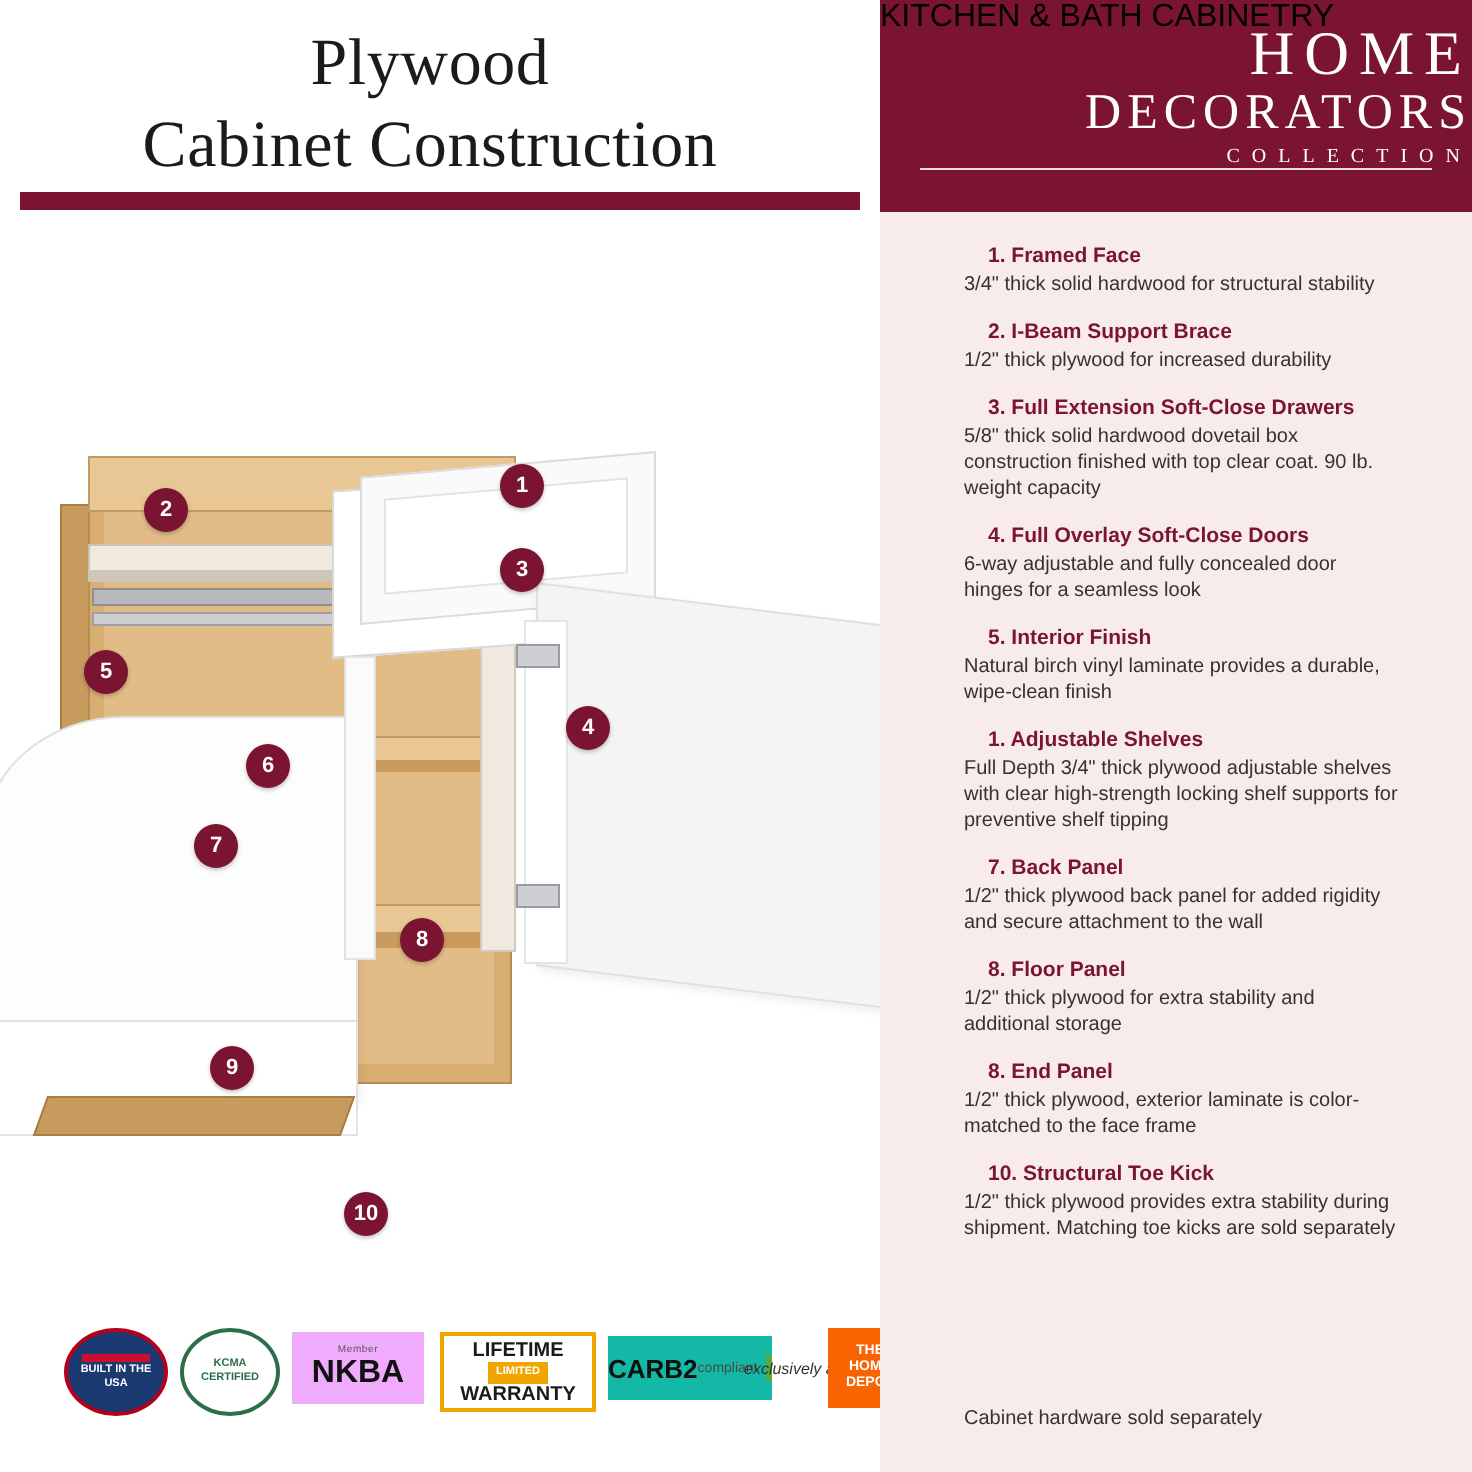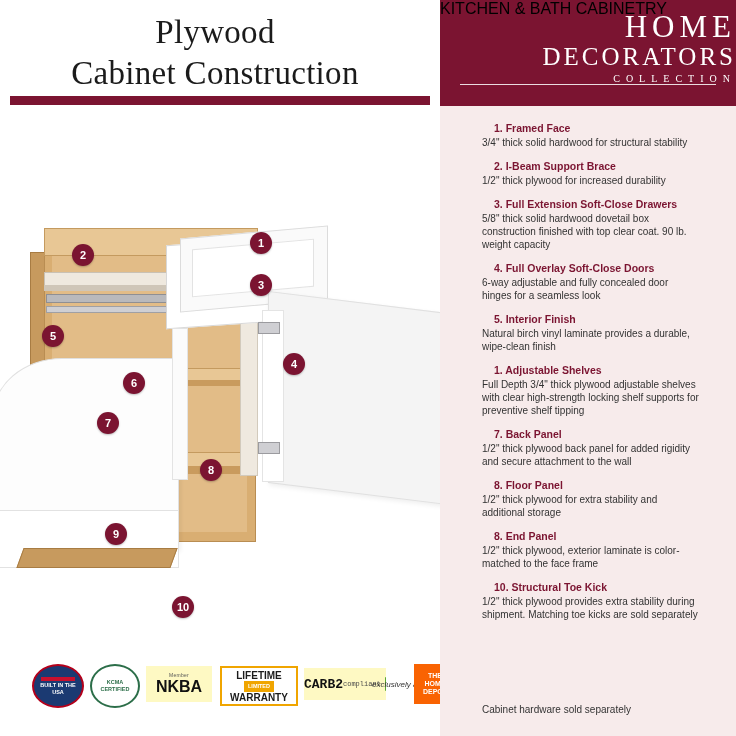--- a/index.html
+++ b/index.html
@@ -193,34 +193,34 @@
     background:#1b3a72;color:#fff;font-size:5.5px;line-height:7px;
     border:2px solid #b3001b;flex-direction:column;
   }
   .lg-usa .stripe{width:34px;height:4px;background:#c8102e;margin:1px 0;}
   .lg-kcma{
     left:68px;top:4px;width:46px;height:40px;border-radius:50%;
     background:#ffffff;border:2px solid #2c6e49;color:#2c6e49;
     font-size:5.5px;line-height:7px;flex-direction:column;
   }
   .lg-nkba{
-    left:124px;top:6px;width:66px;height:36px;background:#fef9c3;
+    left:124px;top:6px;width:66px;height:36px;background:#f0abfc;
     color:#111;font-size:16px;flex-direction:column;
   }
   .lg-nkba .sm{font-size:5px;font-weight:normal;color:#555;letter-spacing:.3px;}
   .lg-warranty{
     left:198px;top:6px;width:74px;height:36px;background:#ffffff;
     border:2px solid #f0a500;color:#8a6a00;font-size:9px;line-height:11px;
     flex-direction:column;
   }
   .lg-warranty .ttl{font-size:10px;color:#1b1b1b;}
   .lg-warranty .mid{font-size:5.5px;background:#f0a500;color:#fff;padding:0 4px;}
   .lg-carb{
-    left:282px;top:8px;width:82px;height:32px;background:#fef9c3;
-    color:#111;font-size:13px;flex-direction:row;font-family:Liberation Mono, monospace;
+    left:282px;top:8px;width:82px;height:32px;background:#14b8a6;
+    color:#111;font-size:13px;flex-direction:row;
   }
   .lg-carb .leafy{width:10px;height:14px;background:#5aa832;border-radius:0 12px 0 12px;margin-left:4px;}
   .lg-carb .sub{font-size:7px;color:#4a4a4a;font-weight:normal;}
   .excl{
     position:absolute;left:350px;top:20px;font-size:8px;font-style:italic;color:#333;font-weight:normal;
   }
   .lg-hd{
     left:392px;top:4px;width:42px;height:40px;background:#f96302;color:#fff;
     font-size:7px;line-height:8px;flex-direction:column;
   }

